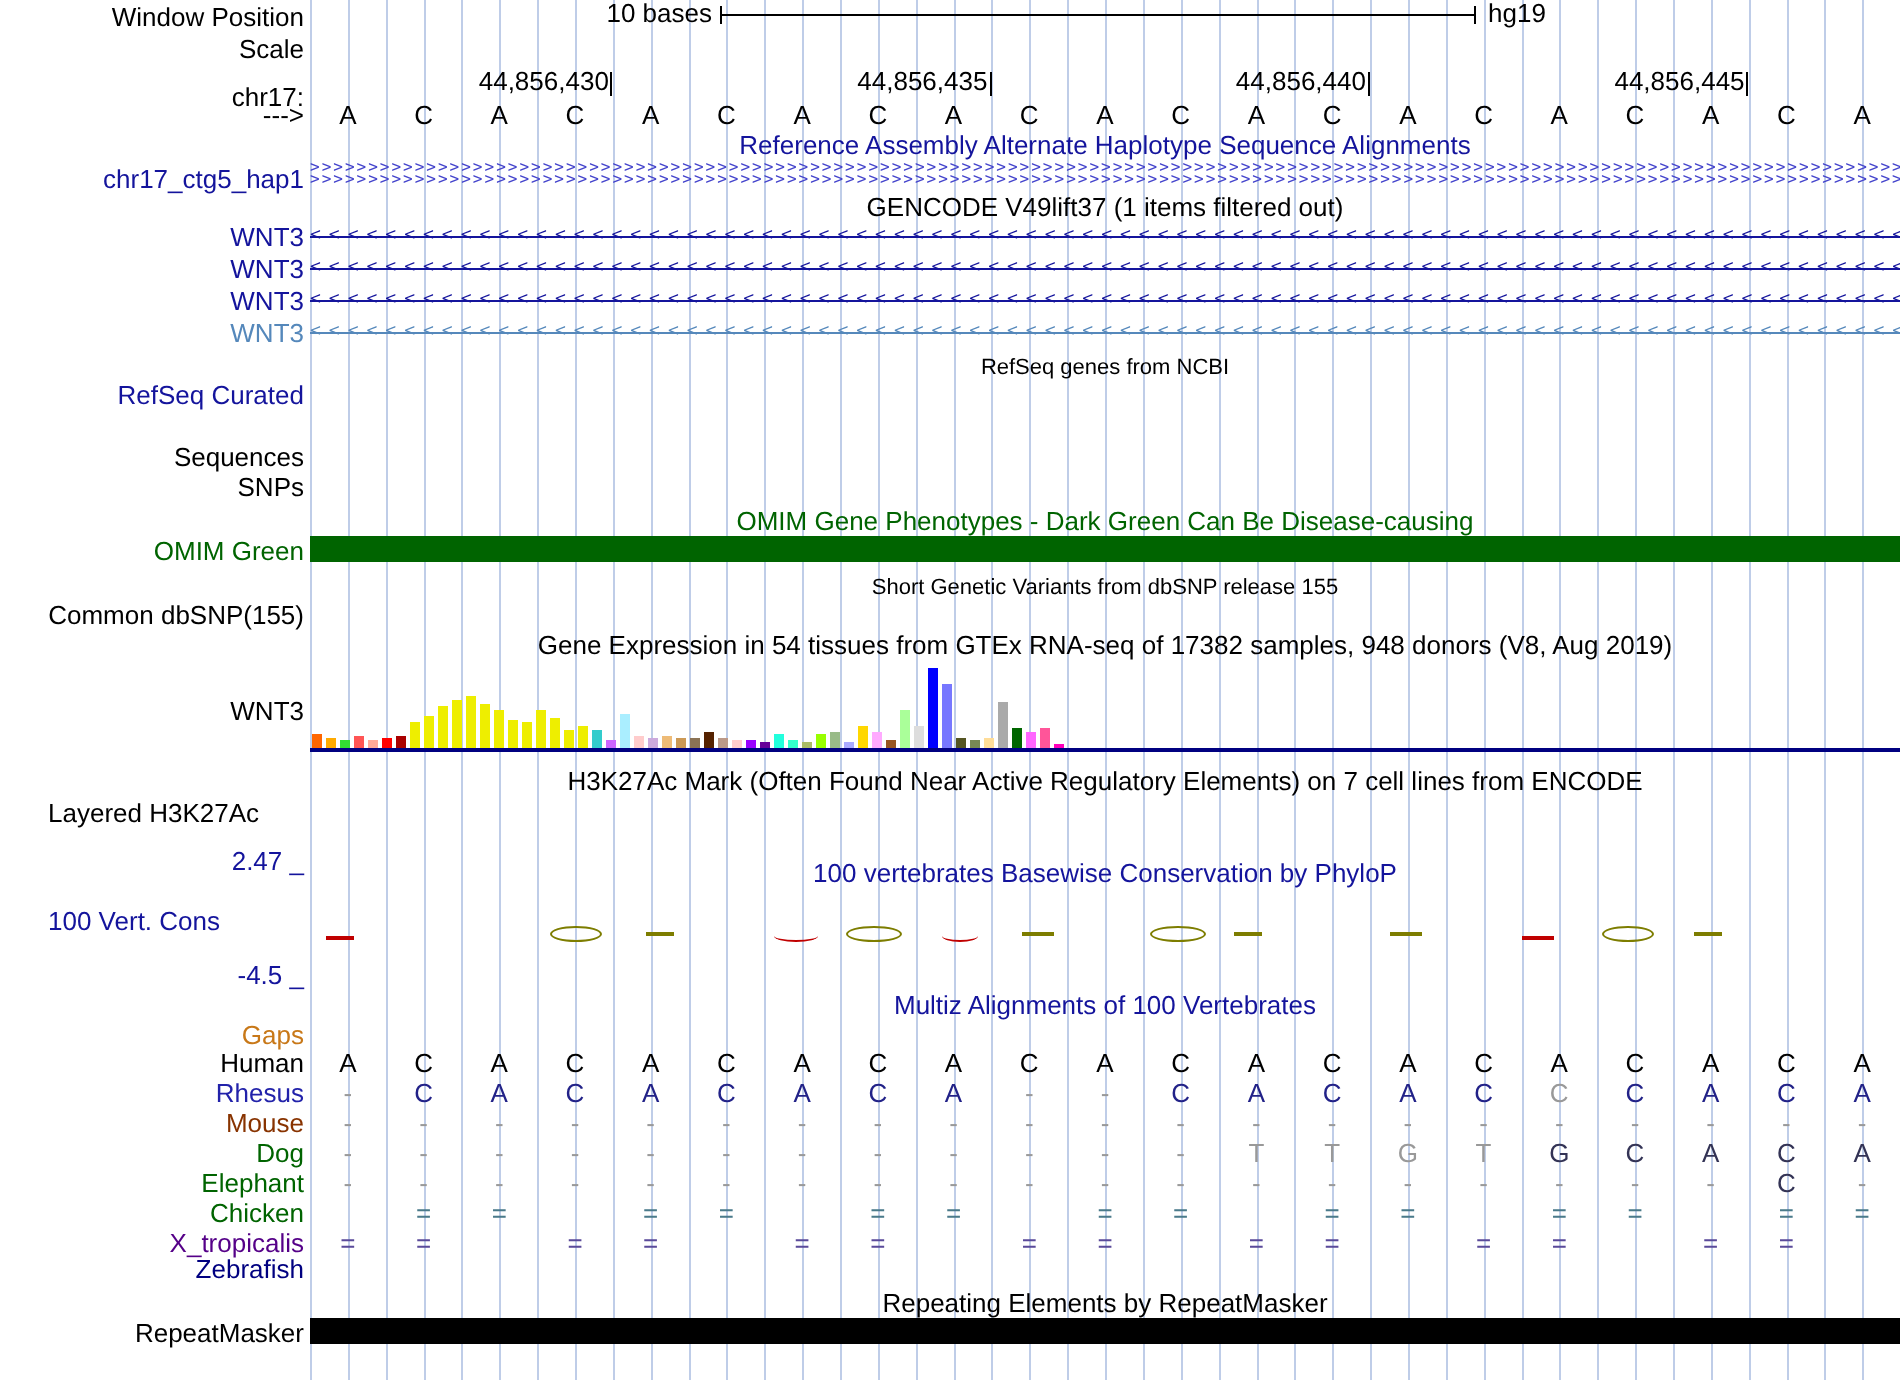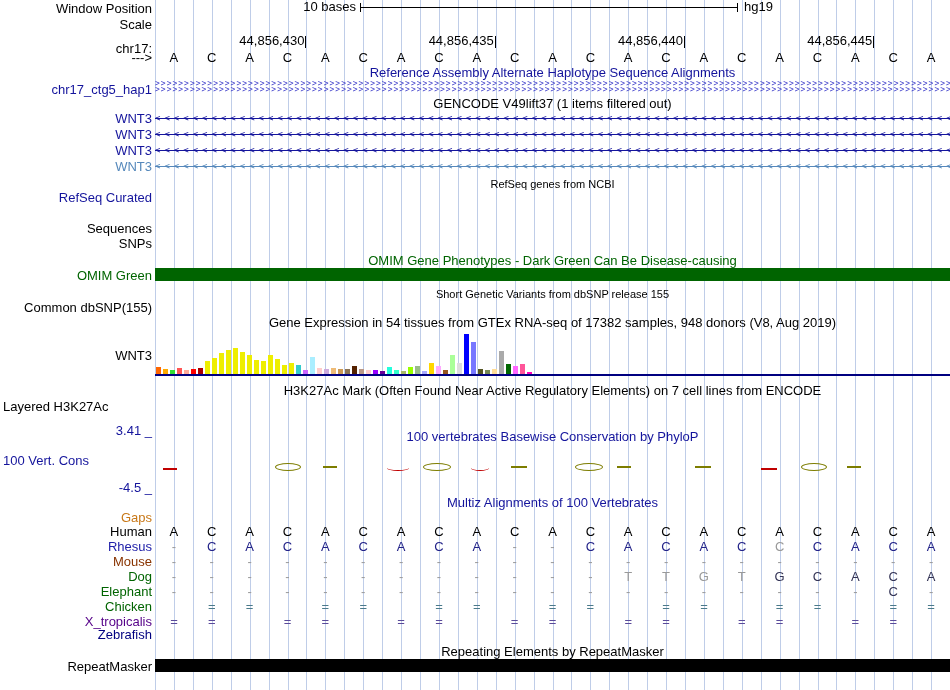--- a/index.html
+++ b/index.html
@@ -1,21 +1,21 @@
 <!DOCTYPE html>
 <html><head>
 <meta charset="utf-8">
 <style>
   html,body{margin:0;padding:0;background:#fff;}
   #page{position:relative;width:950px;height:690px;background:#fff;overflow:hidden;
     font-family:"Liberation Sans","DejaVu Sans",sans-serif;font-size:13px;color:#000;}
   .grid{position:absolute;left:155px;top:0;width:795px;height:690px;
     background-image:repeating-linear-gradient(to right,#bfcde8 0px,#bfcde8 1px,transparent 1px,transparent 18.93px);}
   .lbl{position:absolute;left:0;width:152px;text-align:right;white-space:nowrap;line-height:14px;}
-  .lbl-left{position:absolute;left:3px;text-align:left;white-space:nowrap;line-height:14px;}
+  .lbl-left{position:absolute;left:24px;text-align:left;white-space:nowrap;line-height:14px;}
   .ctitle{position:absolute;left:155px;width:795px;text-align:center;white-space:nowrap;line-height:14px;}
   .small{font-size:11px;}
   .blue{color:#14149c;}
   .green{color:#006400;}
   .trackrow{position:absolute;left:155px;width:795px;}
   .basecell{position:absolute;top:0;text-align:center;line-height:14px;}
   .coordnum{position:absolute;top:0;font-size:13px;line-height:14px;}
   .coordtick{position:absolute;top:2px;width:1px;height:12px;background:#000;}
   .bar{position:absolute;left:155px;width:795px;}
   .chev{font-family:"DejaVu Sans Mono",monospace;font-size:8px;letter-spacing:1px;overflow:hidden;white-space:nowrap;}
@@ -183,21 +183,21 @@
       <div class="gtexbar" title="Thyroid" style="left: 351px; height: 10px; background: rgb(0, 102, 0);"></div>
       <div class="gtexbar" title="Uterus" style="left: 358px; height: 8px; background: rgb(255, 102, 255);"></div>
       <div class="gtexbar" title="Vagina" style="left: 365px; height: 10px; background: rgb(255, 85, 153);"></div>
       <div class="gtexbar" title="Whole Blood" style="left: 372px; height: 2px; background: rgb(255, 0, 187);"></div>
     </div>
   <div class="bar" style="top:374px;height:2px;background:#000080"></div>
 
   <div class="ctitle" style="top:384px">H3K27Ac Mark (Often Found Near Active Regulatory Elements) on 7 cell lines from ENCODE</div>
   <div class="lbl-left" style="top:400px">Layered H3K27Ac</div>
 
-  <div class="lbl blue" style="top:424px">3.41 _</div>
+  <div class="lbl blue" style="top:424px">2.47 _</div>
   <div class="ctitle blue" style="top:430px">100 vertebrates Basewise Conservation by PhyloP</div>
   <div class="lbl-left blue" style="top:454px">100 Vert. Cons</div>
   <div class="trackrow" style="top:460px;height:14px" id="consWiggle">
       <div style="position: absolute; left: 8px; width: 14px; top: 8px; height: 2px; background: rgb(192, 0, 0);"></div>
       <div style="position: absolute; left: 120px; width: 24px; top: 3px; height: 6px; border: 1px solid rgb(125, 125, 0); border-radius: 50%;"></div>
       <div style="position: absolute; left: 168px; width: 14px; top: 6px; height: 2px; background: rgb(125, 125, 0);"></div>
       <div style="position: absolute; left: 232px; width: 22px; top: 5px; height: 5px; border-bottom: 1px solid rgb(192, 0, 0); border-radius: 0px 0px 50% 50%;"></div>
       <div style="position: absolute; left: 268px; width: 26px; top: 3px; height: 6px; border: 1px solid rgb(125, 125, 0); border-radius: 50%;"></div>
       <div style="position: absolute; left: 316px; width: 18px; top: 5px; height: 5px; border-bottom: 1px solid rgb(192, 0, 0); border-radius: 0px 0px 50% 50%;"></div>
       <div style="position: absolute; left: 356px; width: 16px; top: 6px; height: 2px; background: rgb(125, 125, 0);"></div>

